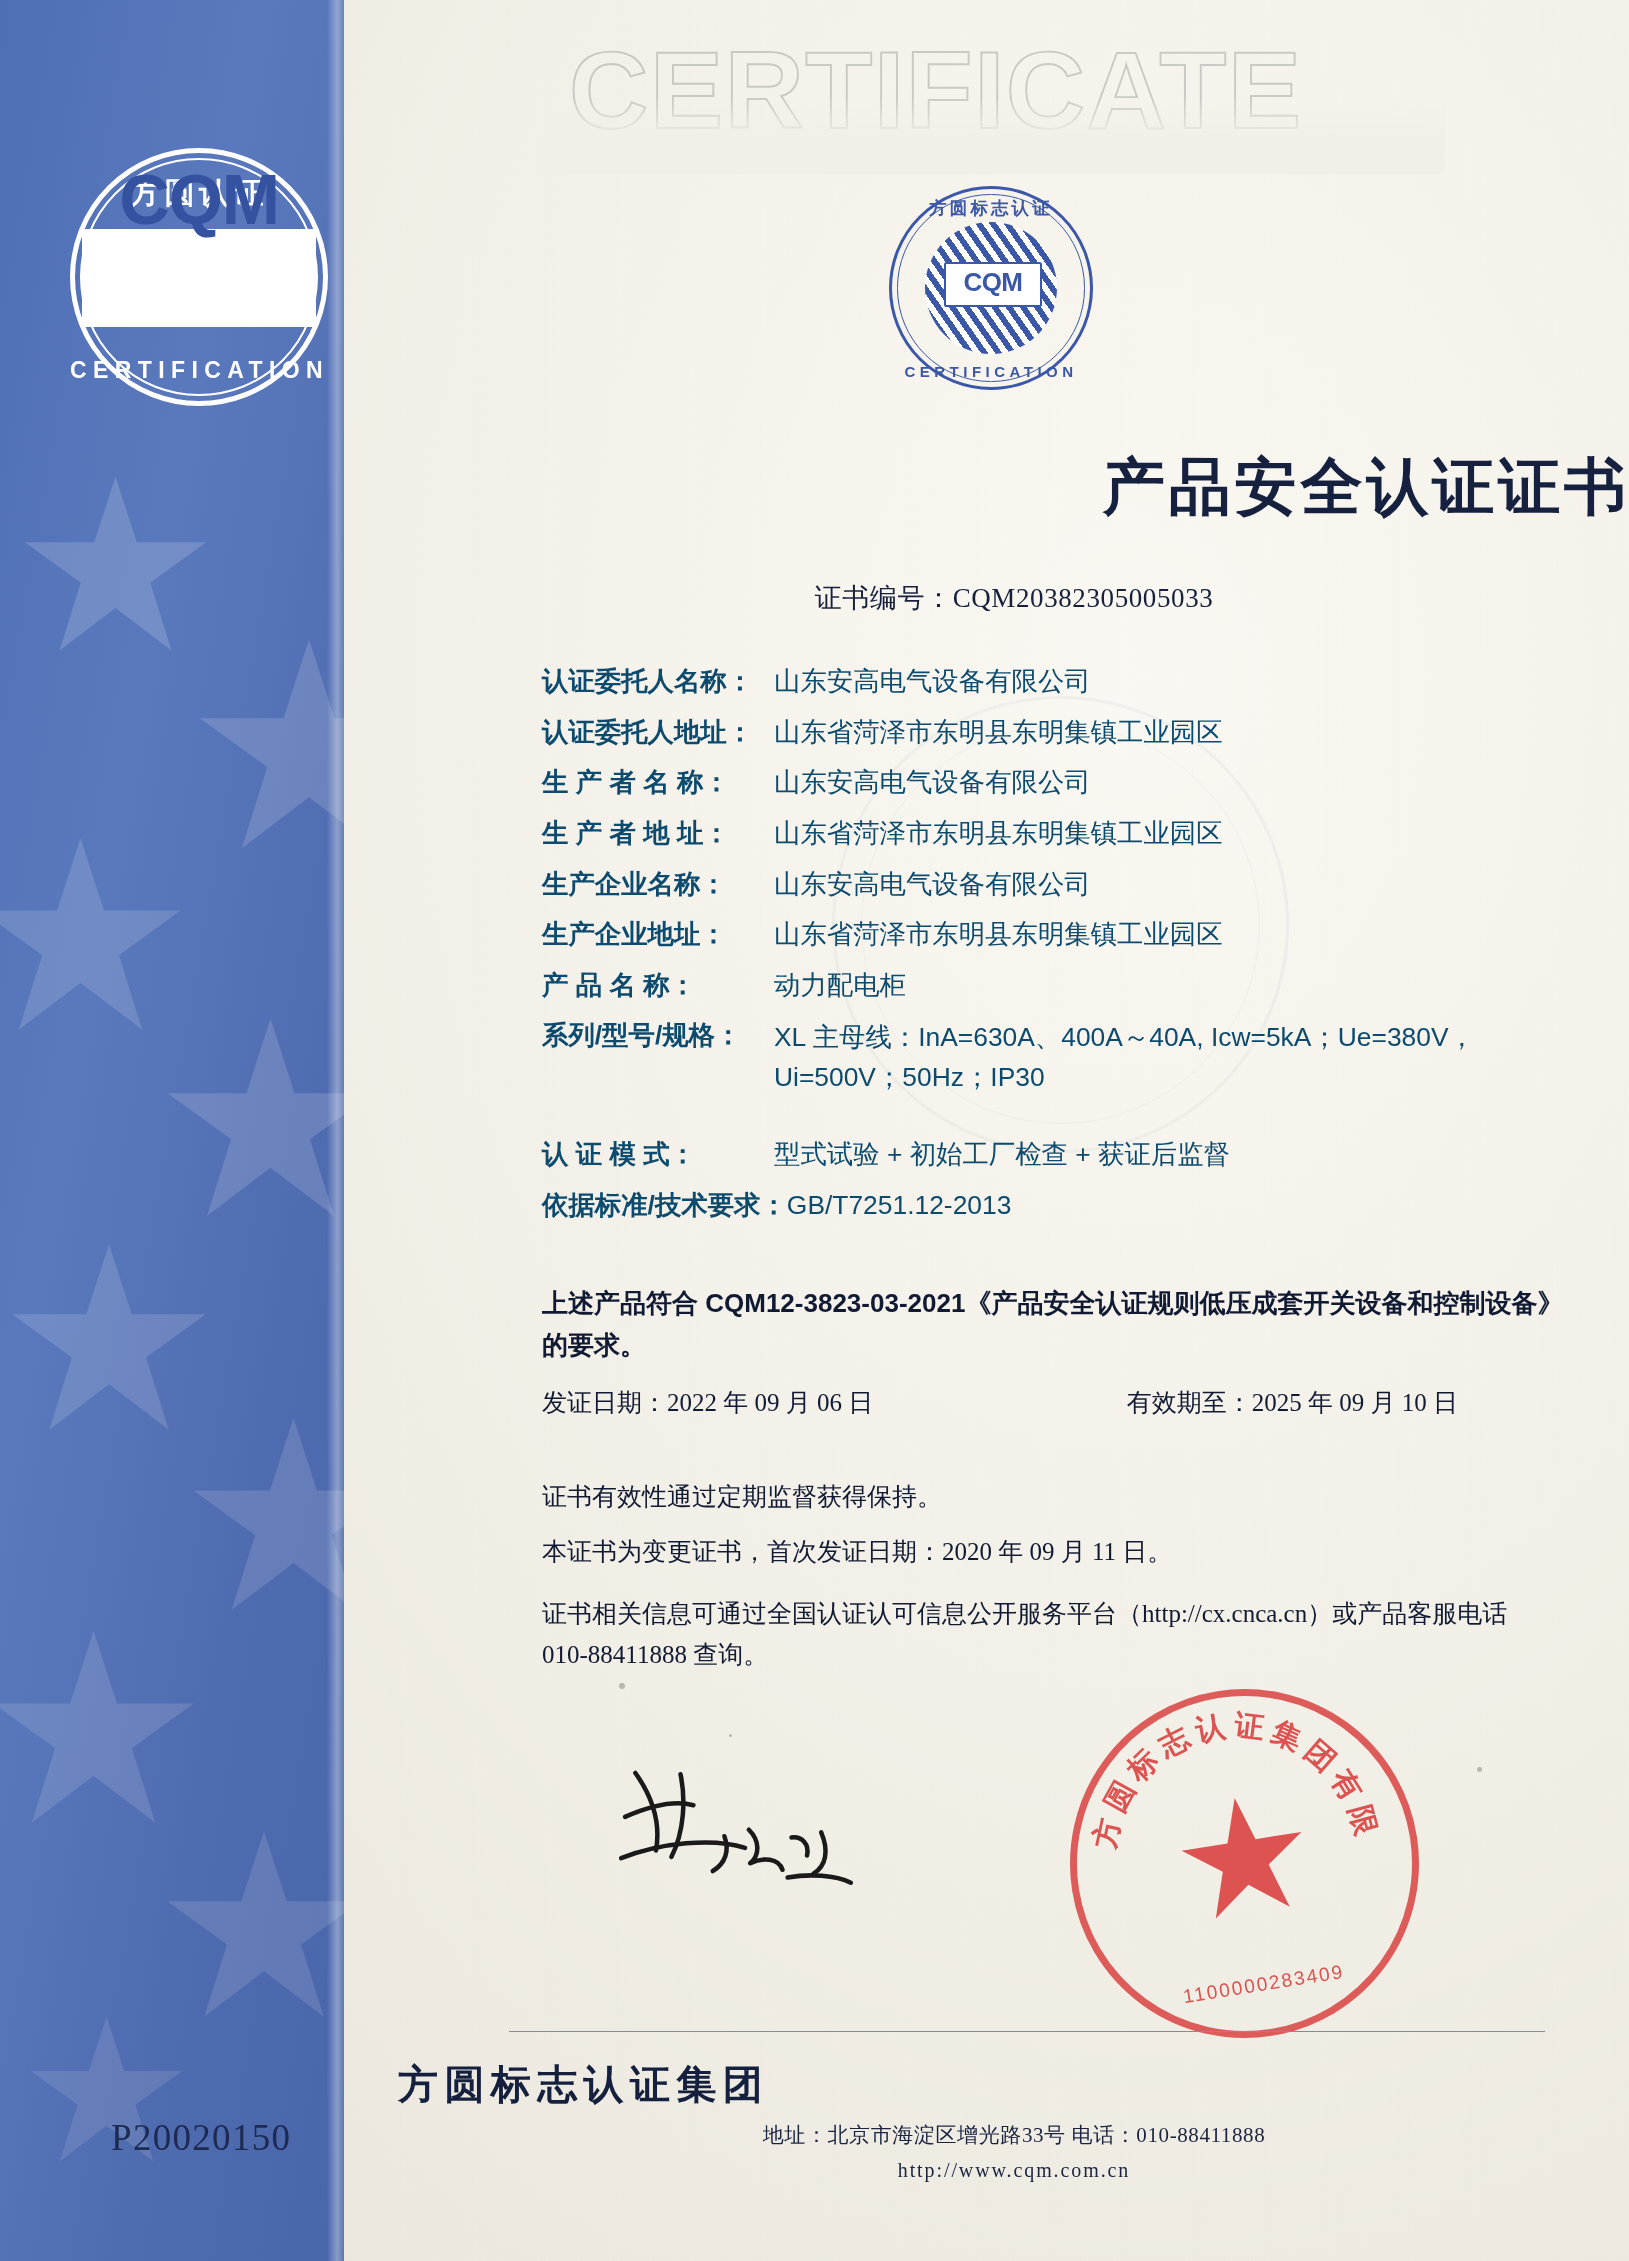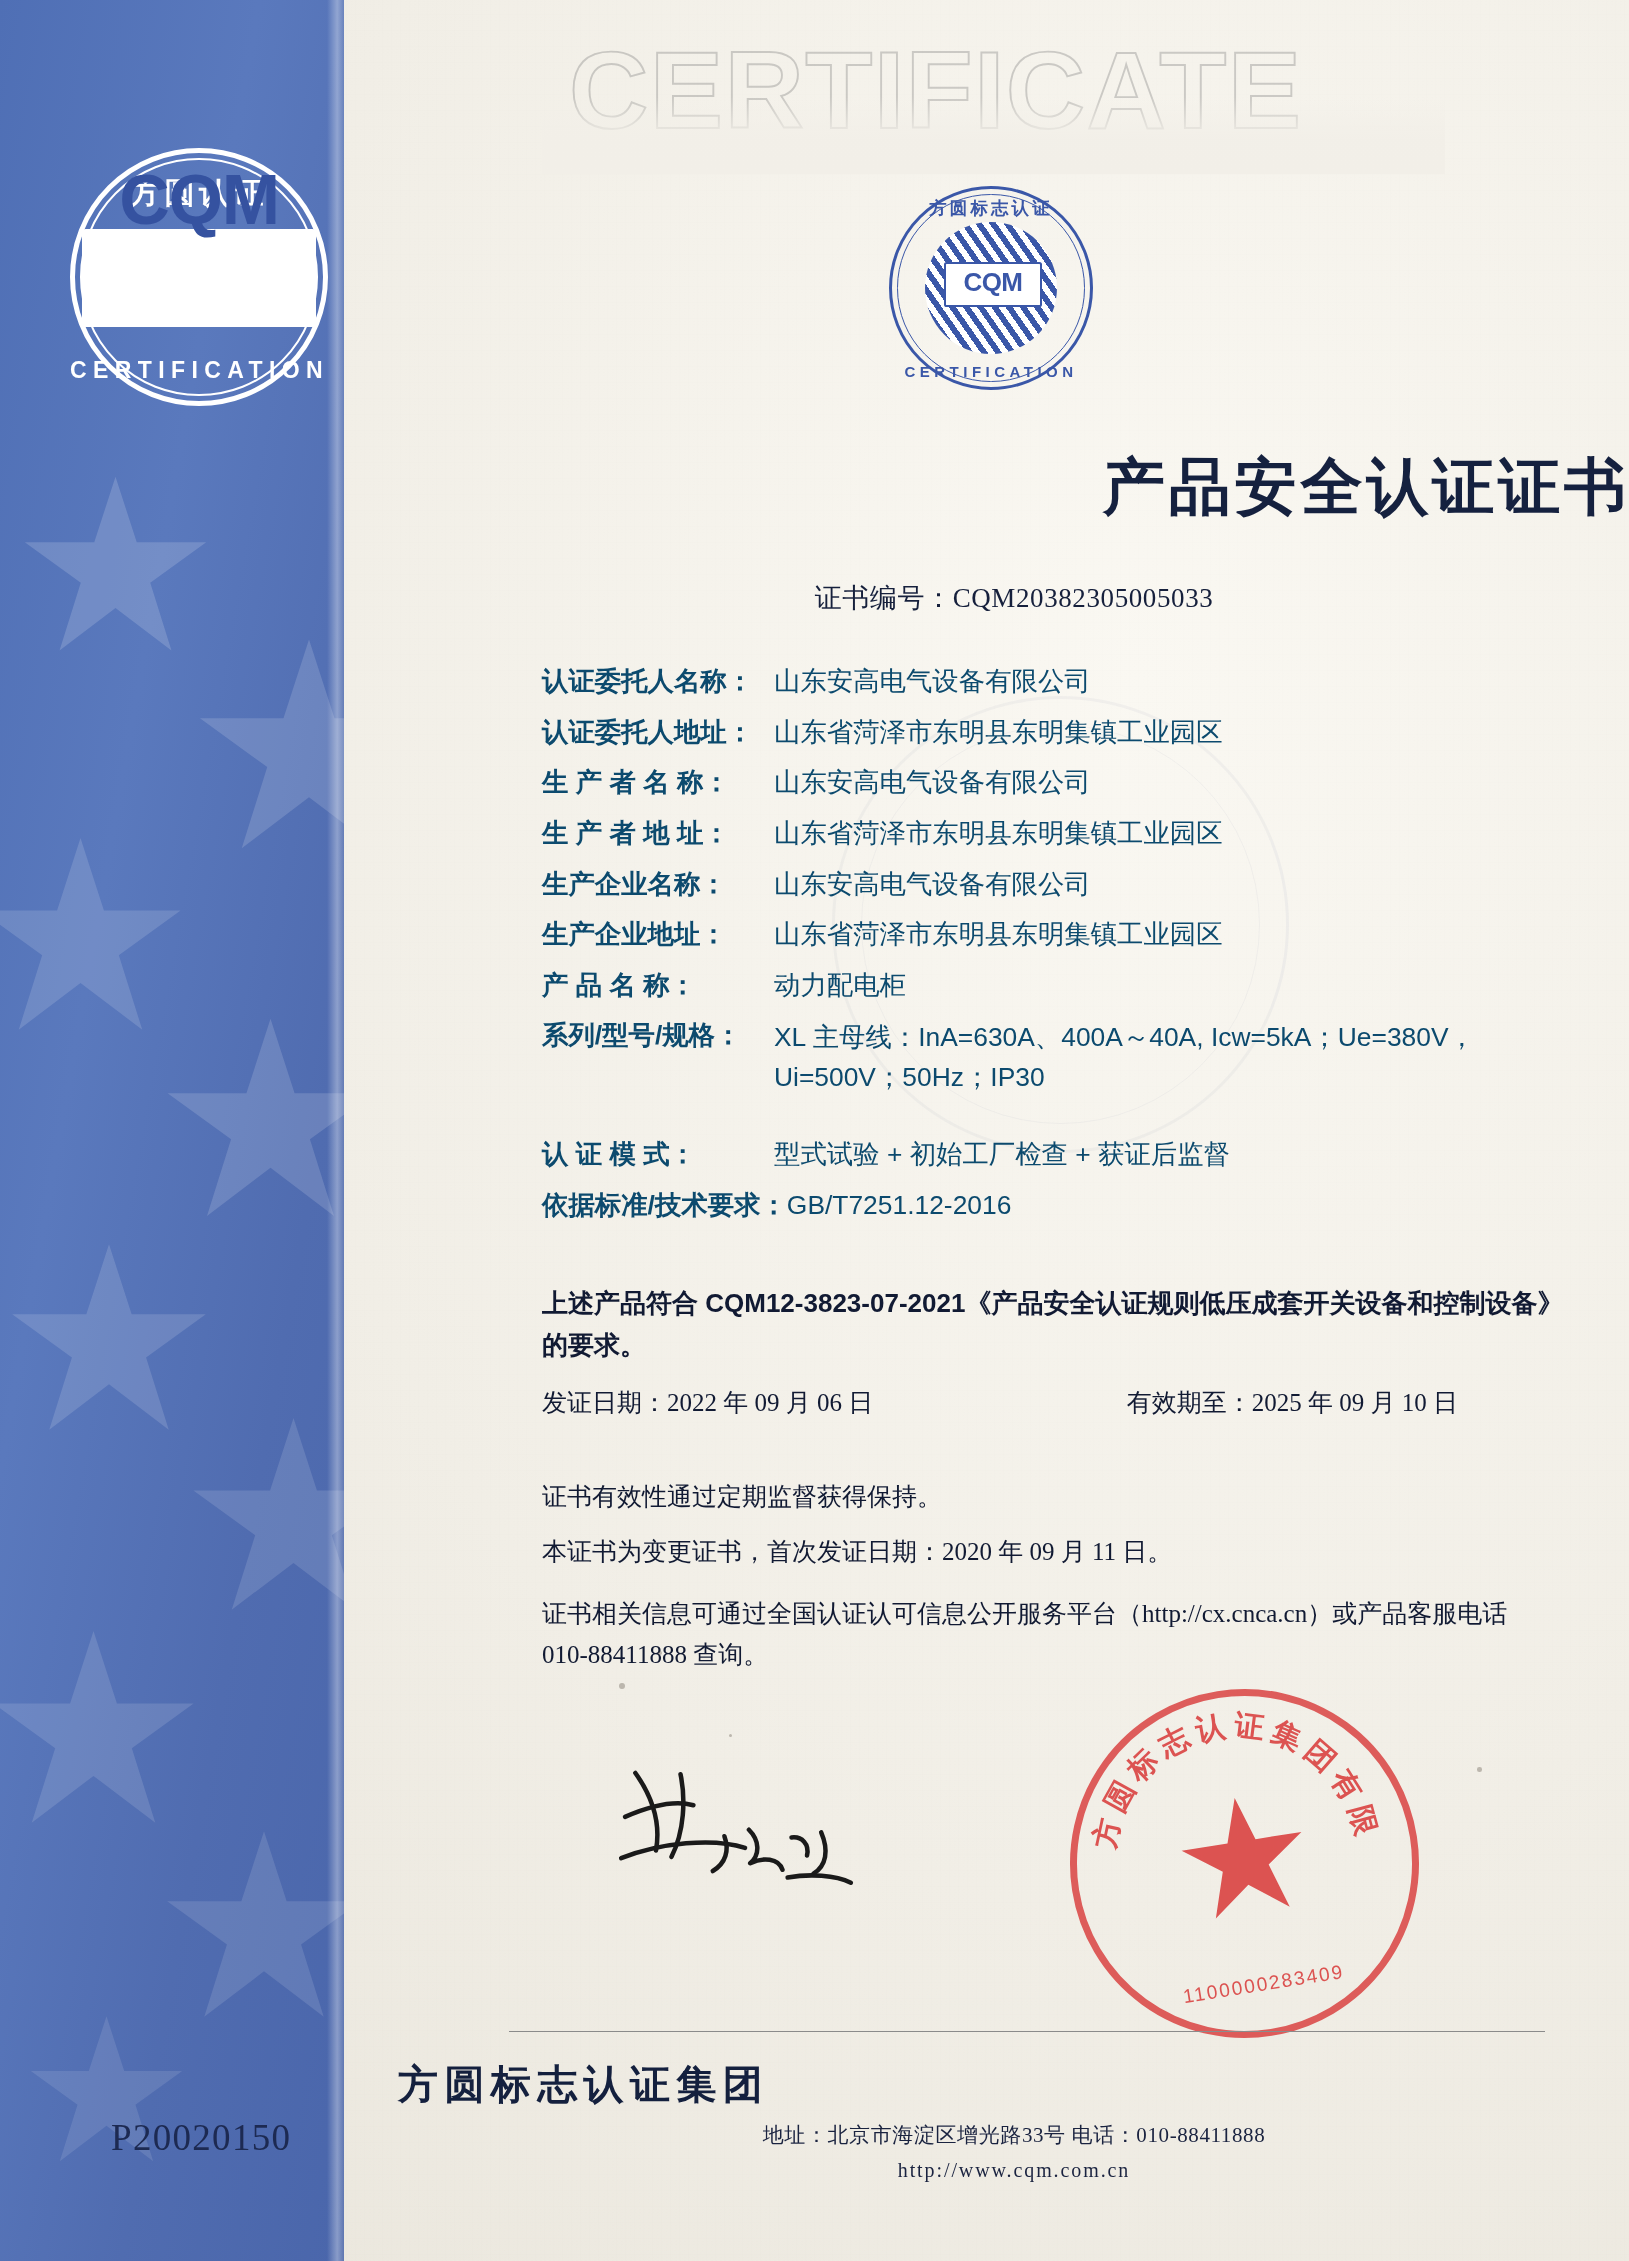--- a/index.html
+++ b/index.html
@@ -486,25 +486,25 @@
     </div>
 
     <div class="gap-row"></div>
 
     <div class="frow">
       <div class="flabel">认 证 模 式：</div>
       <div class="fval">型式试验 + 初始工厂检查 + 获证后监督</div>
     </div>
     <div class="frow">
       <div class="flabel">依据标准/技术要求：</div>
-      <div class="fval">GB/T7251.12-2016</div>
-    </div>
-  </div>
-
-  <div class="statement">上述产品符合 CQM12-3823-07-2021《产品安全认证规则低压成套开关设备和控制设备》的要求。</div>
+      <div class="fval">GB/T7251.12-2013</div>
+    </div>
+  </div>
+
+  <div class="statement">上述产品符合 CQM12-3823-03-2021《产品安全认证规则低压成套开关设备和控制设备》的要求。</div>
 
   <div class="dates">
     <div class="line">
       <div>
         <span>发证日期：</span><span>2022 年 09 月 06 日</span>
       </div>
       <div style="margin-right:116px;">
         <span>有效期至：</span><span>2025 年 09 月 10 日</span>
       </div>
     </div>

